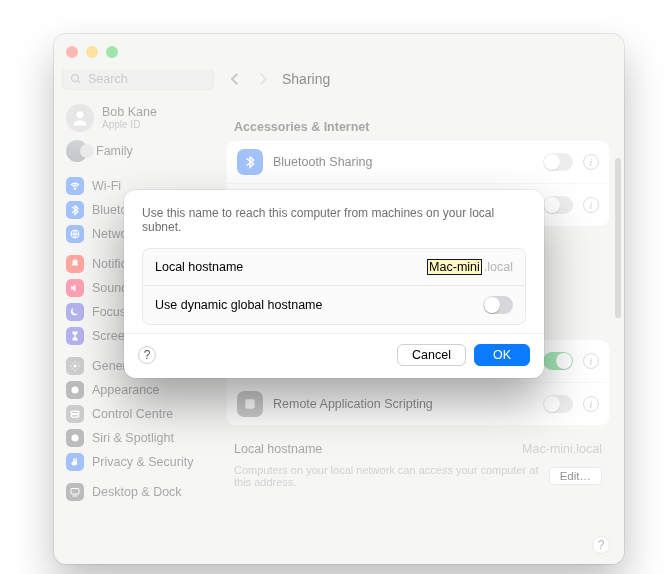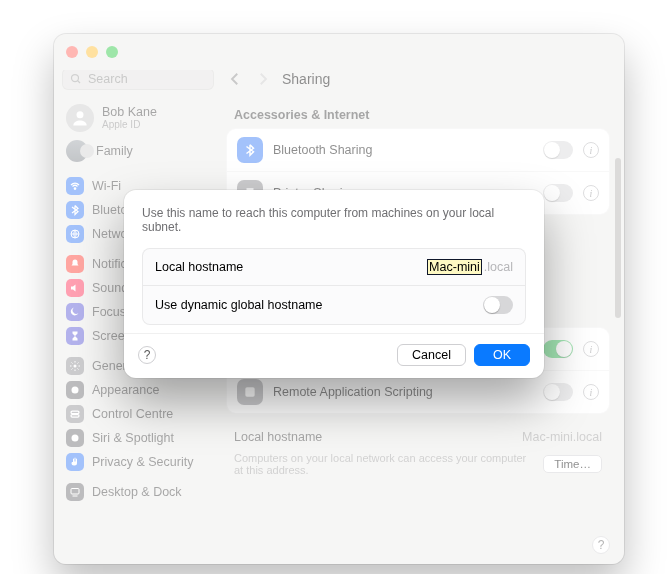--- a/index.html
+++ b/index.html
@@ -34,21 +34,21 @@
   .sq svg { width:12px; height:12px; }
   .c-blue{background:#3478f6;} .c-grey{background:#8e8e93;} .c-red{background:#ff3b30;}
   .c-pink{background:#ff2d55;} .c-purple{background:#5856d6;}
   .c-dgrey{background:#6c6c70;}
 
   
   .content { flex:1; padding: 0 14px 0 4px; position:relative; overflow:hidden; }
   .header { display:flex; align-items:center; gap:10px; height:30px; margin-bottom:6px; margin-top:-6px;}
   .chev { width:18px; height:18px; color:#888; }
   .header-title { font-weight:400; font-size:14px; }
-  .section-label { font-weight:600; font-size:12.5px; color:#3a3a3a; margin: 14px 0 6px 8px; }
+  .section-label { font-weight:600; font-size:12.5px; color:#3a3a3a; margin: 26px 0 6px 8px; }
 
   .card { background:#fff; border:1px solid rgba(0,0,0,.06); border-radius:10px; overflow:hidden; }
   .row { display:flex; align-items:center; padding:8px 10px; gap:10px; font-size:12.5px; }
   .row + .row { border-top:1px solid rgba(0,0,0,.06); }
   .row .iconbox { width:26px; height:26px; border-radius:7px; display:flex; align-items:center; justify-content:center; }
   .row .label { flex:1; }
   .toggle { width:30px; height:18px; border-radius:9px; background:#d7d7d9; position:relative; }
   .toggle.on{ background:#34c759; }
   .toggle::after{content:""; position:absolute; width:16px; height:16px; border-radius:50%; background:#fff; top:1px; left:1px; box-shadow:0 1px 1px rgba(0,0,0,.25);}
   .toggle.on::after{ left:auto; right:1px; }
@@ -299,21 +299,21 @@
         </div>
       </div>
 
       <div class="hostname-block">
         <div class="hn-title">
           <span>Local hostname</span>
           <span class="sub">Mac-mini.local</span>
         </div>
         <div class="hn-desc">
           <span>Computers on your local network can access your computer at this address.</span>
-          <button class="edit-btn">Time…</button>
+          <button class="edit-btn">Edit…</button>
         </div>
       </div>
 
       <div class="help-badge">?</div>
 
       <div class="vscroll">
         <div class="vthumb"></div>
       </div>
     </div>
   </div>

